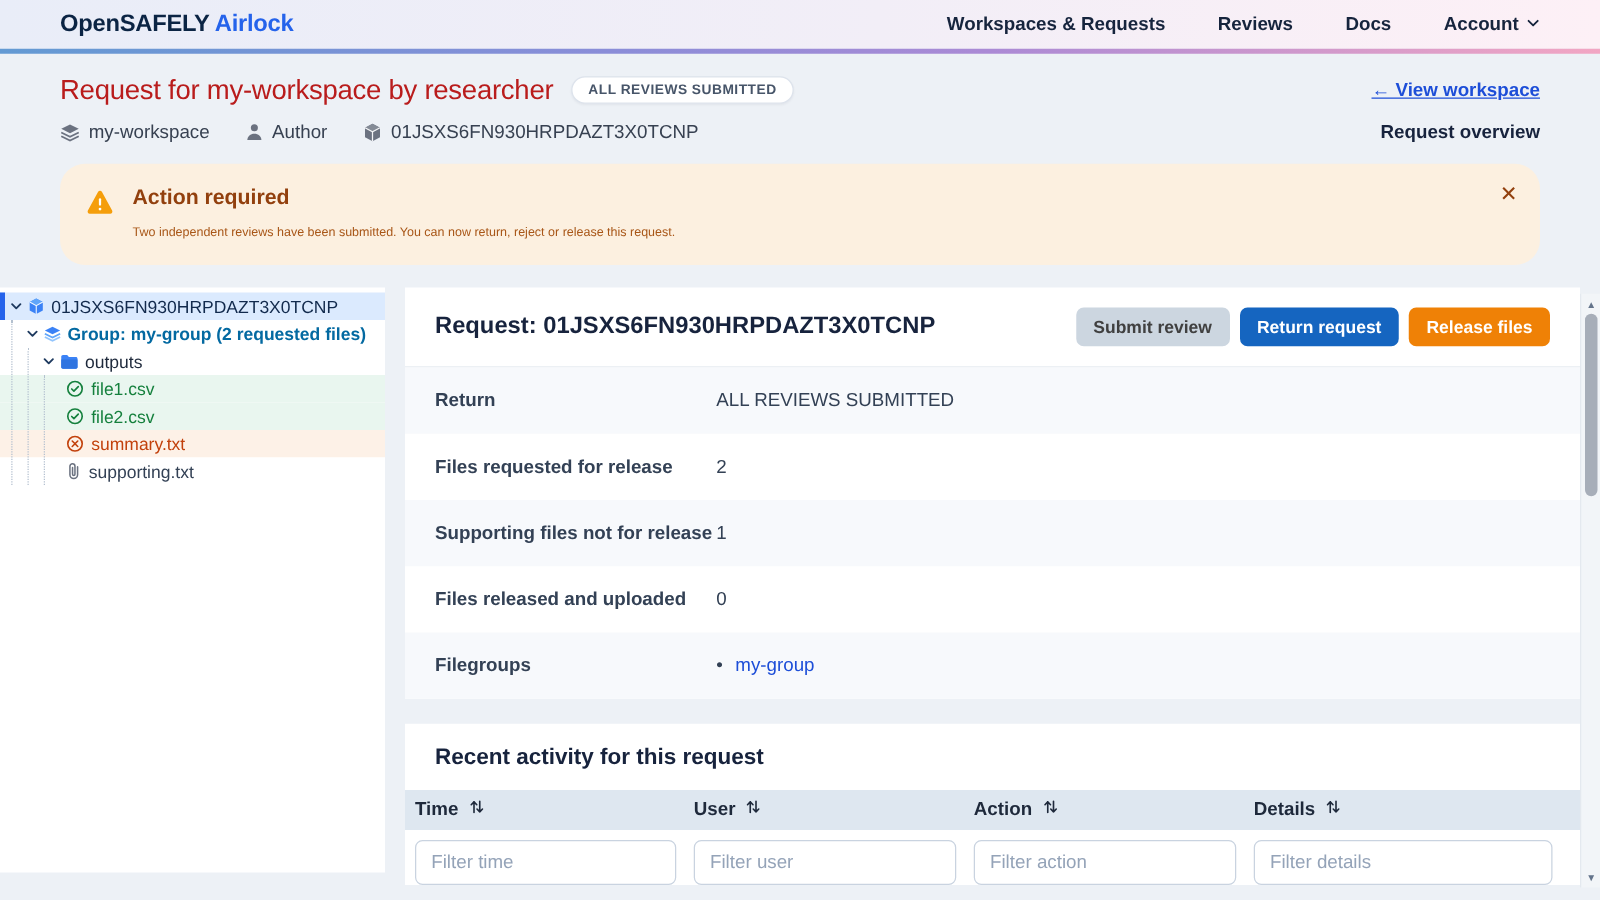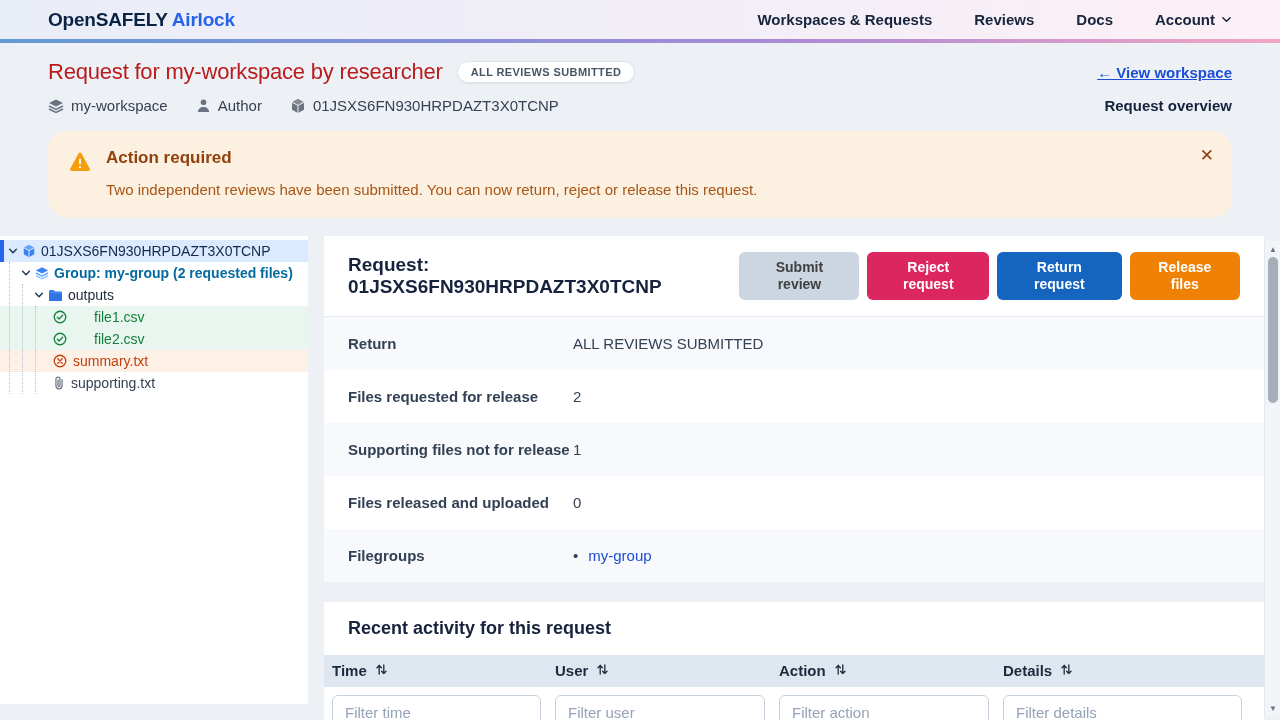--- a/index.html
+++ b/index.html
@@ -54,21 +54,21 @@
   .alert {
     margin: 17px 48px 0 48px;
     background: #fcf0e0;
     border-radius: 20px;
     padding: 17px 20px 20px 20px;
     position: relative;
     display: flex; gap: 14px;
   }
   .alert-icon { margin-top: 2px; flex: 0 0 auto; }
   .alert-title { font-size: 17px; font-weight: 700; color: #92400e; }
-  .alert-msg { margin-top: 13px; font-size: 15px; color: #a85617; }
+  .alert-msg { margin-top: 13px; font-size: 10px; color: #a85617; }
   .alert-close {
     position: absolute; top: 10px; right: 12px;
     background: none; border: none; cursor: pointer;
     font-size: 17px; color: #92400e; line-height: 1; padding: 6px;
   }
 
   
   .content { display: flex; margin-top: 18px; position: relative; height: 480px; }
 
   
@@ -83,21 +83,21 @@
   .trow { height: 22px; display: flex; align-items: center; position: relative; cursor: pointer; white-space: nowrap; }
   .trow .chev { width: 12px; display: flex; justify-content: center; flex: 0 0 12px; }
   .trow .ticon { margin: 0 5px 0 3px; display: flex; flex: 0 0 auto; }
   .trow-root { background: #dbeafe; padding-left: 7px; }
   .trow-root::before { content: ""; position: absolute; left: 0; top: 0; bottom: 0; width: 4px; background: #2563eb; }
   .trow-root .tlabel { color: #122a4d; }
   .trow-group { padding-left: 20px; font-weight: 700; color: #0369a1; }
   .trow-folder { padding-left: 33px; color: #1e293b; }
   .trow-file { padding-left: 53px; }
   .trow-file .ticon { margin: 0 6px 0 0; }
-  .trow-approved { background: #e9f6ef; color: #15803d; gap: 21px; }
+  .trow-approved { background: #e9f6ef; color: #15803d; }
   .trow-rejected { background: #fdf1e7; color: #c2410c; }
   .trow-supporting { background: #ffffff; color: #334155; }
   .guide { position: absolute; width: 0; border-left: 1px dotted #b3c0cf; z-index: 2; }
   .g1 { left: 9px;  top: 26px; height: 132px; }
   .g2 { left: 22px; top: 48px; height: 110px; }
   .g3 { left: 35px; top: 70px; height: 88px; }
 
   
   .main-col { margin-left: 16px; width: 940px; }
 
@@ -327,21 +327,20 @@
     <div class="guide g3"></div>
   </aside>
 
   <main class="main-col">
 
     <section class="card">
       <div class="card-head">
         <h2>Request: 01JSXS6FN930HRPDAZT3X0TCNP</h2>
         <div class="btn-row">
           <button class="btn btn-secondary">Submit review</button>
-          <button class="btn btn-danger">Reject request</button>
           <button class="btn btn-primary">Return request</button>
           <button class="btn btn-warning">Release files</button>
         </div>
       </div>
       <div class="def-row odd">
         <span class="def-label">Return</span>
         <span class="def-value">ALL REVIEWS SUBMITTED</span>
       </div>
       <div class="def-row">
         <span class="def-label">Files requested for release</span>

